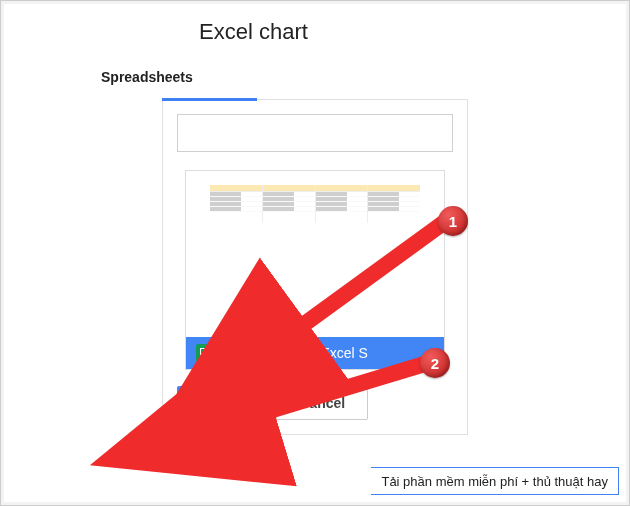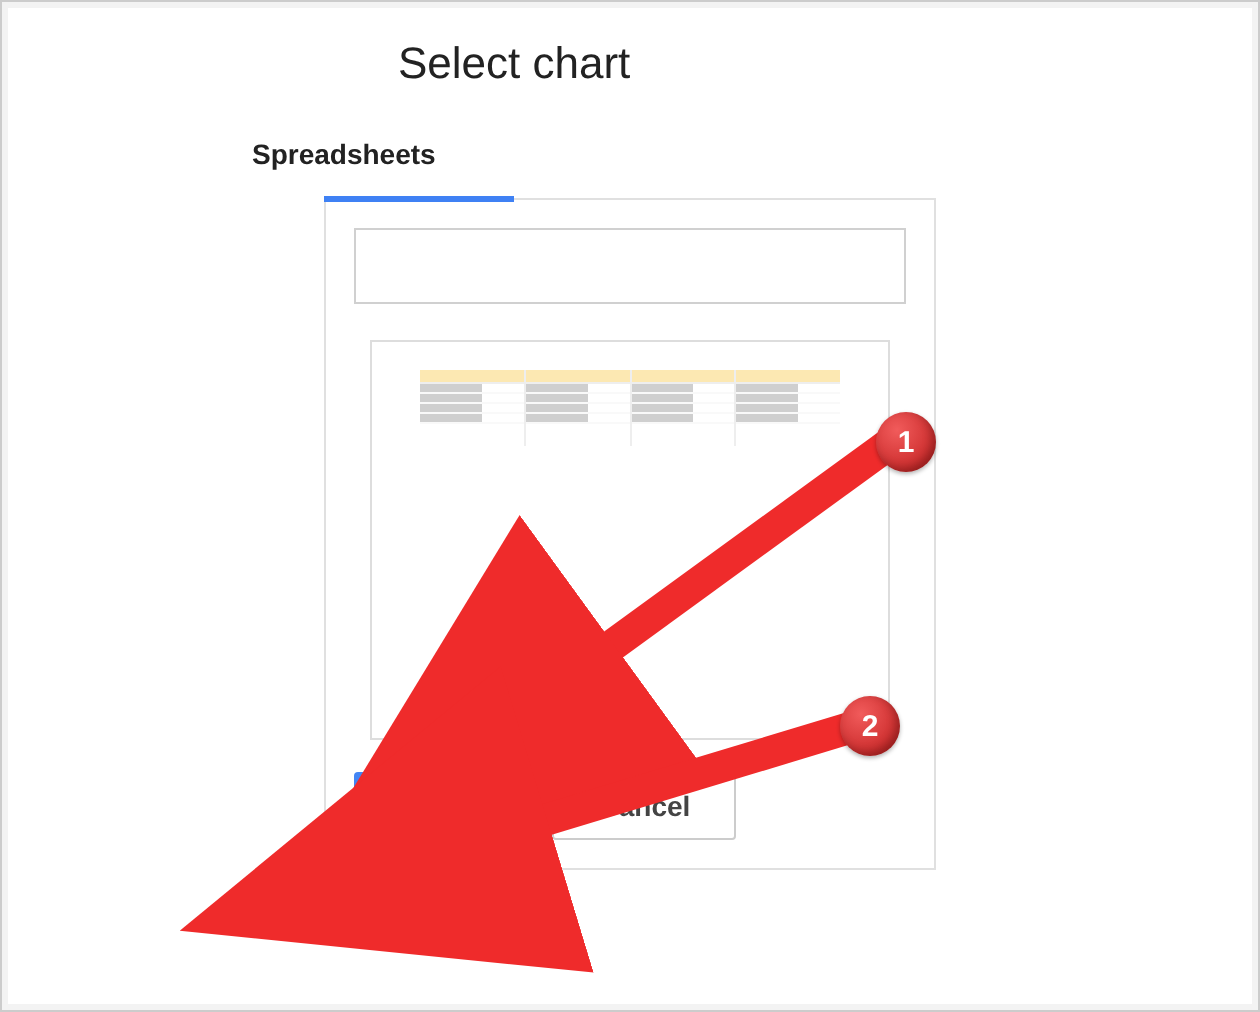--- a/index.html
+++ b/index.html
@@ -22,21 +22,21 @@
   .dialog {
     padding: 0;
   }
   .dialog-title {
     font-size: 22px;
     font-weight: 400;
     color: #222;
     margin: 5px 0 18px 190px;
   }
   .tabs {
-    margin-left: 115px;
+    margin-left: 90px;
   }
   .tab {
     display: inline-block;
     font-size: 14px;
     font-weight: 700;
     color: #222;
     padding: 6px 2px 14px 2px;
   }
   .panel-area {
     margin: 0 auto;
@@ -220,21 +220,21 @@
     align-items: center;
     padding: 0 10px;
     color: #222;
   }
 </style>
 </head>
 <body>
 
 <div class="outer-wrap">
   <div class="dialog">
-    <h1 class="dialog-title">Select chart</h1>
+    <h1 class="dialog-title">Excel chart</h1>
 
     <div class="tabs">
       <span class="tab">Spreadsheets</span>
     </div>
 
     <div class="panel-area">
       <div class="panel-border">
         <div class="active-underline"></div>
       </div>
 
@@ -266,20 +266,24 @@
                   <div class="preview-cell"></div>
                 </div>
               <div class="preview-col">
                   <div class="preview-header"></div>
                   <div class="preview-cell"></div>
                   <div class="preview-cell"></div>
                   <div class="preview-cell"></div>
                   <div class="preview-cell"></div>
                 </div>
             </div>
+          </div>
+          <div class="file-card-footer">
+            <span class="sheets-icon"></span>
+            <span>My Super Cool Excel S</span>
           </div>
         </div>
 
         <div class="buttons">
           <button class="btn btn-primary">Select</button>
           <button class="btn btn-secondary">Cancel</button>
         </div>
       </div>
     </div>
   </div>
@@ -303,13 +307,14 @@
       <marker id="ah2" markerWidth="12" markerHeight="12" refX="2" refY="5" orient="auto">
         <path d="M0,0 L0,10 L12,5 z" fill="#ef2b2b"></path>
       </marker>
     </defs>
     <line x1="215" y1="12" x2="30" y2="68" stroke="#ef2b2b" stroke-width="16" marker-end="url(#ah2)"></line>
   </svg>
 </div>
 <div class="badge" style="left:419px; top:347px;">2</div>
 
 <div class="watermark">
+  <div class="watermark-right">Tải phần mềm miễn phí + thủ thuật hay</div>
 </div>
 
 </body></html>

